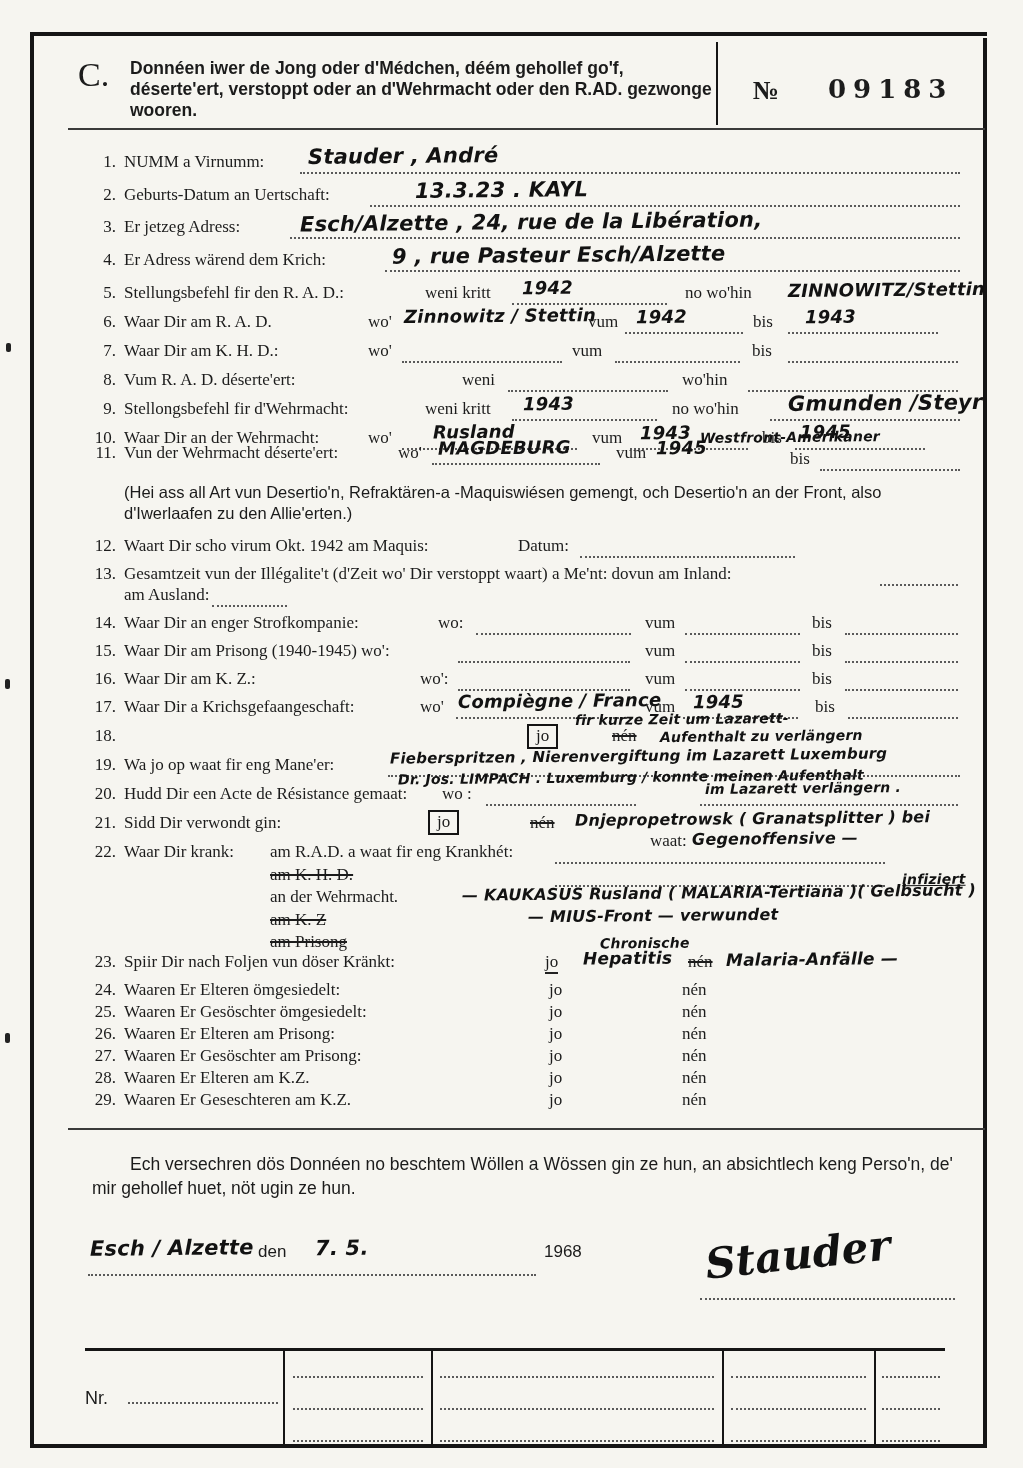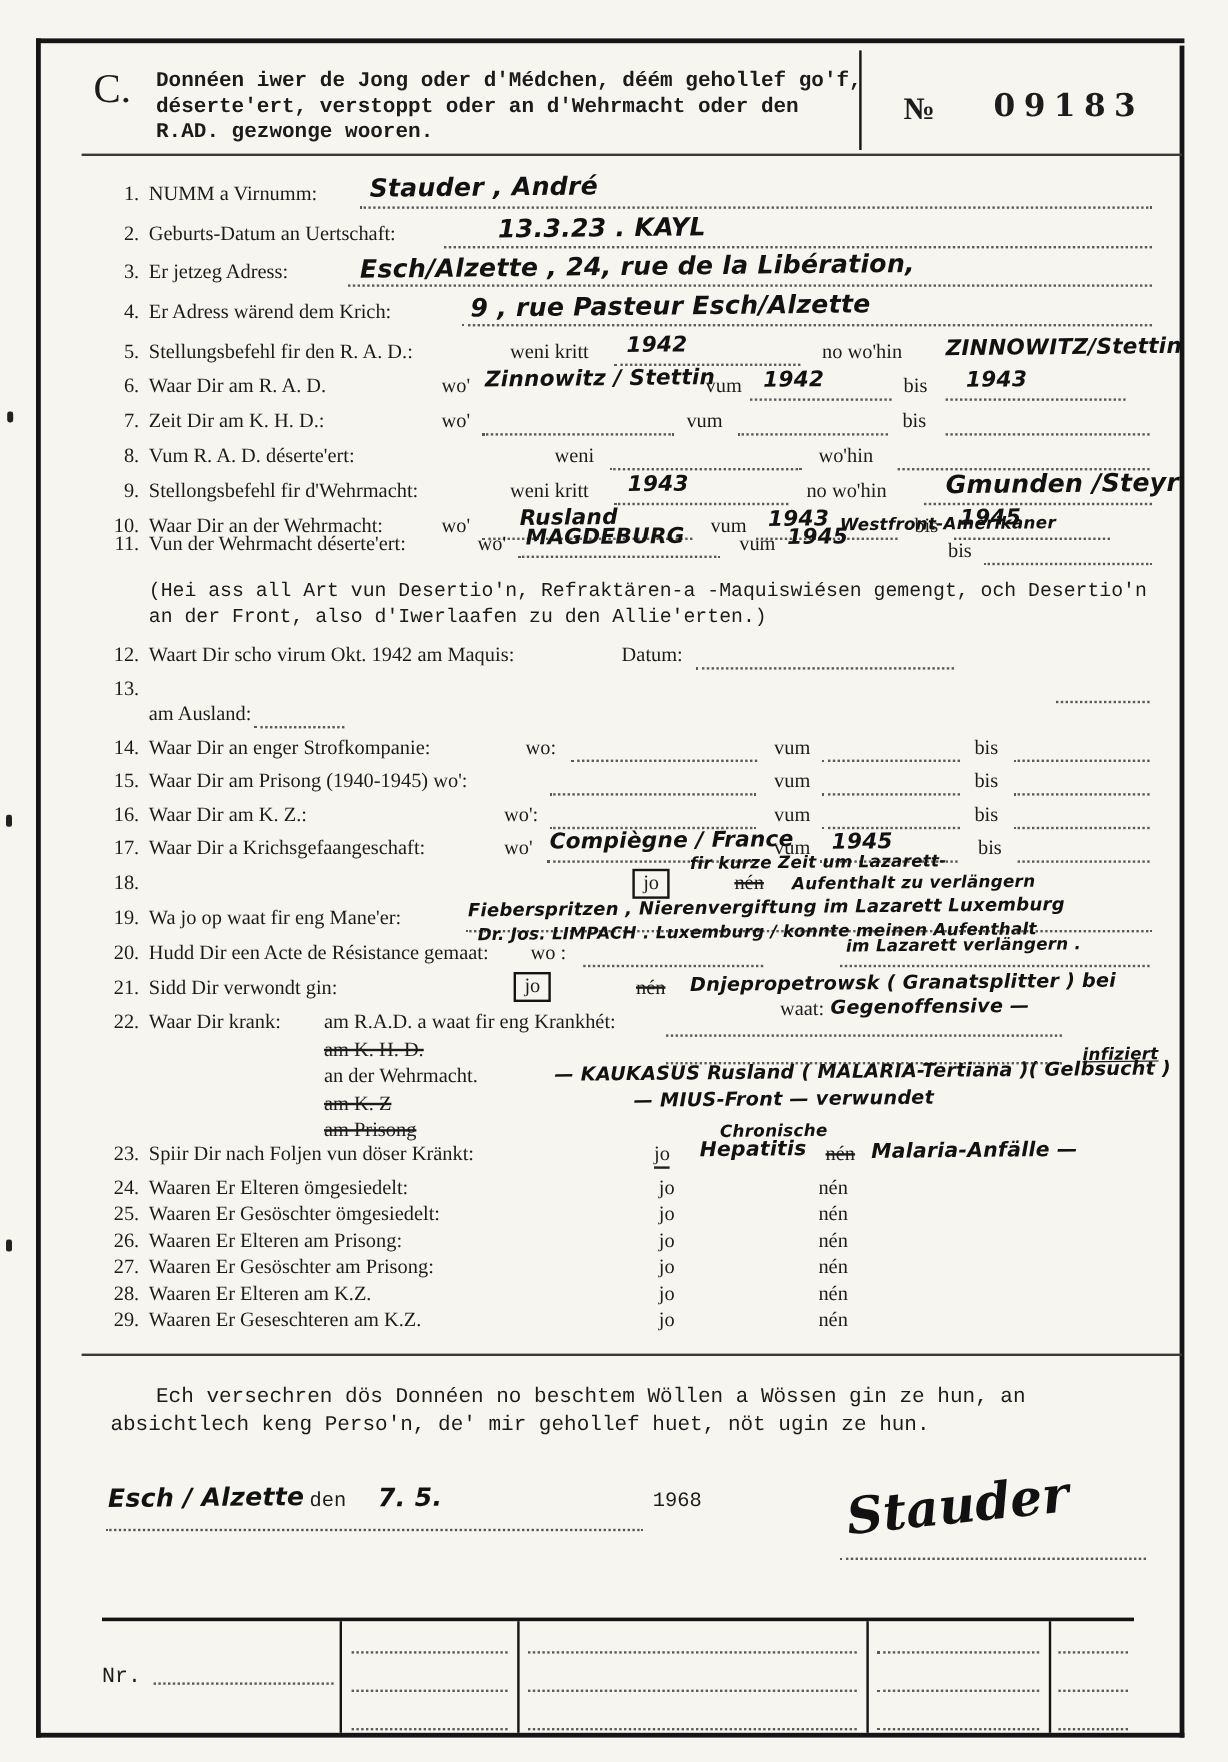--- a/index.html
+++ b/index.html
@@ -3,21 +3,21 @@
 <meta charset="utf-8">
 <style>
   html,body{margin:0;padding:0;}
   body{width:1023px;height:1468px;position:relative;background:#f6f5f0;overflow:hidden;
        font-family:"Liberation Serif", serif;color:#1c1c1c;}
   .abs{position:absolute;}
   
   .line{position:absolute;background:#151515;}
   .rule{position:absolute;background:#3a3a3a;}
   
-  .pr{font-family:Liberation Mono, monospace;font-size:17px;color:#1b1b1b;}
+  .pr{font-family:Liberation Sans, sans-serif;font-size:17px;color:#1b1b1b;}
   .row{position:absolute;left:0;width:1023px;height:26px;white-space:nowrap;font-size:17px;}
   .num{position:absolute;left:86px;width:30px;text-align:right;}
   .lbl{position:absolute;left:124px;}
   .at{position:absolute;}
   
   .hw{font-family:"DejaVu Sans", sans-serif;font-style:italic;font-weight:700;
       font-size:18px;color:#121212;letter-spacing:.2px;white-space:nowrap;
       transform:rotate(-0.6deg);}
   .hw-sm{font-size:14px;}
   .hw-lg{font-size:21px;}
@@ -95,21 +95,21 @@
   <span class="at hw" style="left:404px;top:-7px;">Zinnowitz / Stettin</span>
   <span class="at" style="left:588px;">vum</span>
   <span class="dots" style="left:625px;width:118px;top:4px;"></span>
   <span class="at hw" style="left:636px;top:-6px;">1942</span>
   <span class="at" style="left:753px;">bis</span>
   <span class="dots" style="left:788px;width:150px;top:4px;"></span>
   <span class="at hw" style="left:805px;top:-6px;">1943</span>
 </div>
 <div class="row" style="top:341px;">
   <span class="num">7.</span>
-  <span class="lbl">Zeit Dir am K. H. D.:</span>
+  <span class="lbl">Waar Dir am K. H. D.:</span>
   <span class="at" style="left:368px;">wo'</span>
   <span class="dots" style="left:402px;width:160px;top:4px;"></span>
   <span class="at" style="left:572px;">vum</span>
   <span class="dots" style="left:615px;width:125px;top:4px;"></span>
   <span class="at" style="left:752px;">bis</span>
   <span class="dots" style="left:788px;width:170px;top:4px;"></span>
 </div>
 <div class="row" style="top:370px;">
   <span class="num">8.</span>
   <span class="lbl">Vum R. A. D. déserte'ert:</span>
@@ -157,20 +157,21 @@
 <div class="abs pr note" style="left:124px;top:482px;">(Hei ass all Art vun Desertio'n, Refraktären-a -Maquiswiésen gemengt, och Desertio'n an der Front, also d'Iwerlaafen zu den Allie'erten.)</div>
 
 <div class="row" style="top:536px;">
   <span class="num">12.</span>
   <span class="lbl">Waart Dir scho virum Okt. 1942 am Maquis:</span>
   <span class="at" style="left:518px;">Datum:</span>
   <span class="dots" style="left:580px;width:215px;top:4px;"></span>
 </div>
 <div class="row" style="top:564px;">
   <span class="num">13.</span>
+  <span class="lbl">Gesamtzeit vun der Illégalite't (d'Zeit wo' Dir verstoppt waart) a Me'nt: dovun am Inland:</span>
   <span class="dots" style="left:880px;width:78px;top:4px;"></span>
 </div>
 <div class="row" style="top:585px;">
   <span class="lbl">am Ausland:</span>
   <span class="dots" style="left:212px;width:75px;top:4px;"></span>
 </div>
 <div class="row" style="top:613px;">
   <span class="num">14.</span>
   <span class="lbl">Waar Dir an enger Strofkompanie:</span>
   <span class="at" style="left:438px;">wo:</span>

